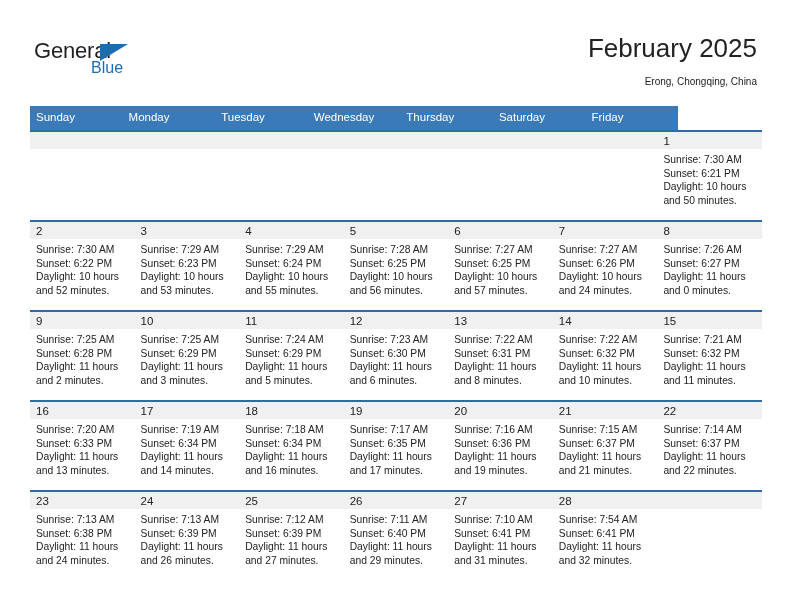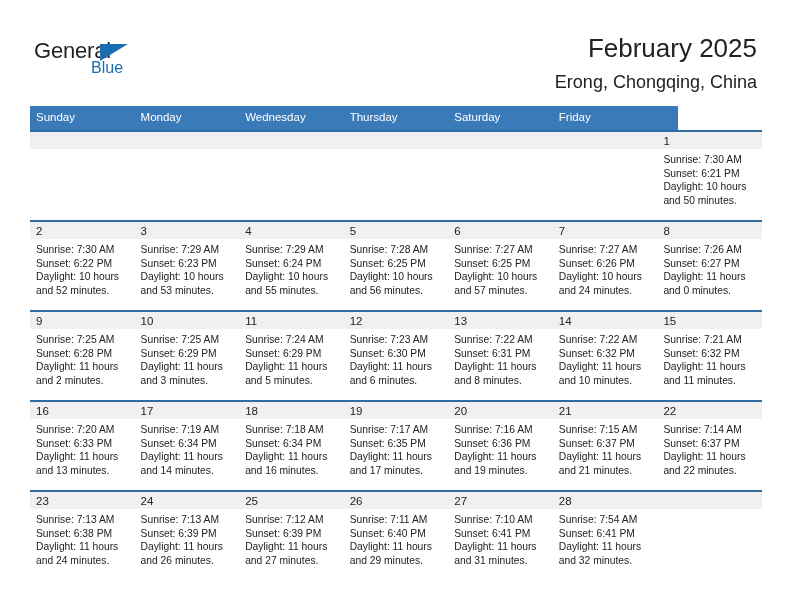--- a/index.html
+++ b/index.html
@@ -67,23 +67,24 @@
     position: absolute;
     right: 35px;
     top: 32px;
     text-align: right;
   }
   .cal-title {
     font-size: 26px;
     color: #222222;
     line-height: 32px;
     white-space: nowrap;
+    text-align: center;
   }
   .cal-subtitle {
-    font-size: 18px;
+    font-size: 10px;
     color: #222222;
     line-height: 20px;
     margin-top: 8px;
     white-space: nowrap;
   }
 
   
   .calendar {
     position: absolute;
     left: 30px;
@@ -163,20 +164,21 @@
       <div class="cal-subtitle">Erong, Chongqing, China</div>
     </div>
 
   </div>
 
   <div class="calendar">
 
     <div class="dow-row">
       <div class="dow-cell">Sunday</div>
       <div class="dow-cell">Monday</div>
+      <div class="dow-cell">Tuesday</div>
       <div class="dow-cell">Wednesday</div>
       <div class="dow-cell">Thursday</div>
       <div class="dow-cell">Saturday</div>
       <div class="dow-cell">Friday</div>
     </div>
 
     <div class="week-row w1">
       <div class="day-cell empty">
         <div class="day-num-strip"></div>
         <div class="day-body">

